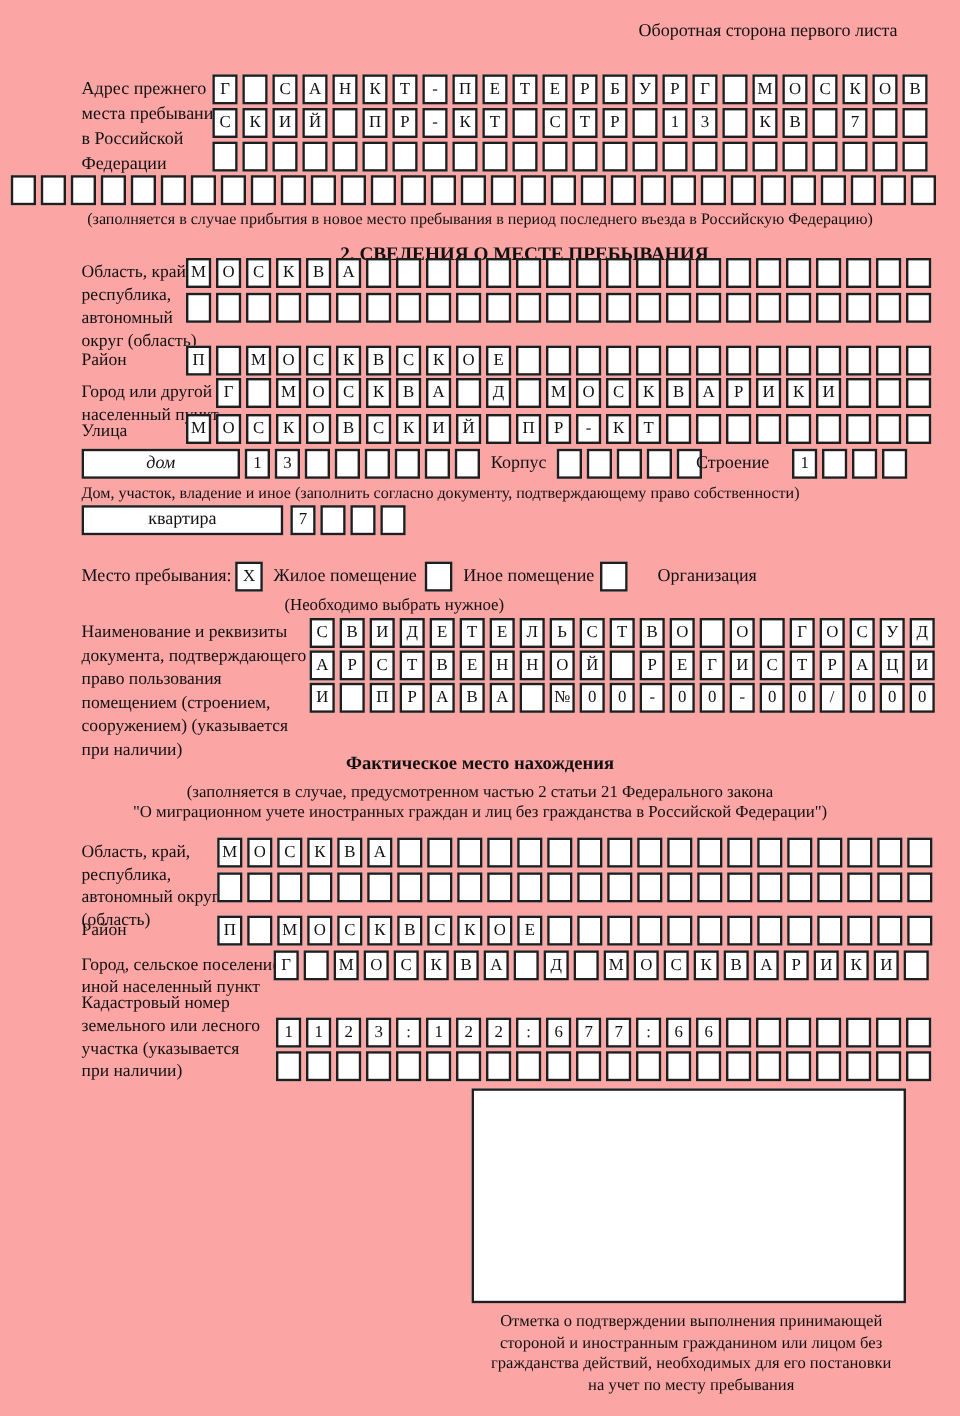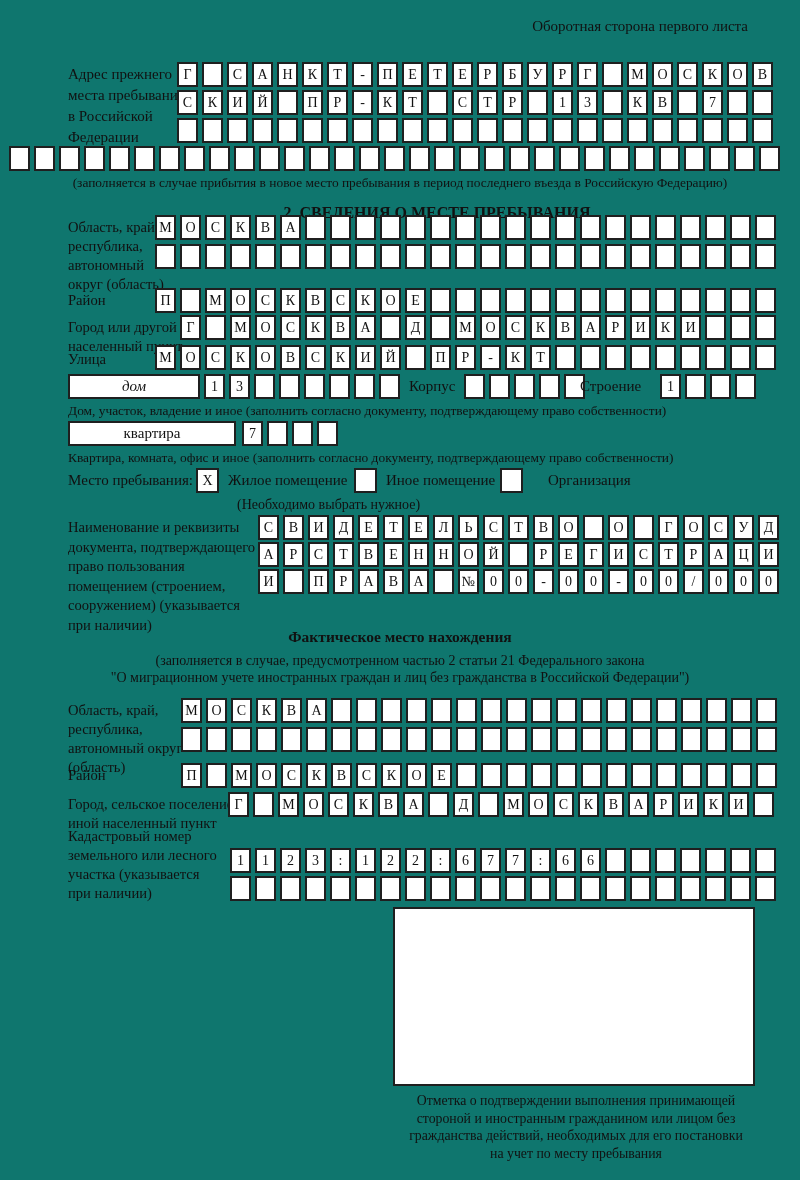--- a/index.html
+++ b/index.html
@@ -1,17 +1,17 @@
 <!DOCTYPE html>
 <html><head>
 <meta charset="utf-8">
 <style>
   html,body{margin:0;padding:0;background:#fff;}
   #page{
-    position:relative;width:800px;height:1180px;background:#0f766e;
+    position:relative;width:800px;height:1180px;background:#fca5a5;
     font-family:"Liberation Serif","DejaVu Serif",serif;color:#111;overflow:hidden;
   }
   .lbl{position:absolute;font-size:14.6px;line-height:19px;white-space:pre-line;}
   .cap{position:absolute;font-size:13.4px;line-height:16px;}
   .center{left:0;width:100%;text-align:center;}
   .title{position:absolute;left:0;width:100%;text-align:center;font-weight:bold;font-size:16px;}
   .cells{position:absolute;display:flex;gap:4px;}
   .cell{
     flex:none;width:21px;height:25px;border:2px solid #1f1f1f;box-sizing:border-box;
     display:flex;align-items:center;justify-content:center;
@@ -328,21 +328,20 @@
     </div>
   <div class="cap" style="left:68px;top:403px;">Дом, участок, владение и иное (заполнить согласно документу, подтверждающему право собственности)</div>
 
   <div class="widebox" style="left:68px;top:421px;width:168px;text-align:center;">квартира</div>
   <div class="cells" style="left:242px;top:421px;">
       <div class="cell">7</div>
       <div class="cell"></div>
       <div class="cell"></div>
       <div class="cell"></div>
     </div>
-  <div class="cap" style="left:68px;top:450px;">Квартира, комната, офис и иное (заполнить согласно документу, подтверждающему право собственности)</div>
 
   <div class="inline-lbl" style="left:68px;top:468px;">Место пребывания:</div>
   <div class="cb" style="left:196px;top:468px;">X</div>
   <div class="inline-lbl" style="left:228px;top:468px;">Жилое помещение</div>
   <div class="cb" style="left:354px;top:468px;"></div>
   <div class="inline-lbl" style="left:386px;top:468px;">Иное помещение</div>
   <div class="cb" style="left:500px;top:468px;"></div>
   <div class="inline-lbl" style="left:548px;top:468px;">Организация</div>
   <div class="cap" style="left:237px;top:497px;font-size:14px;">(Необходимо выбрать нужное)</div>
 

